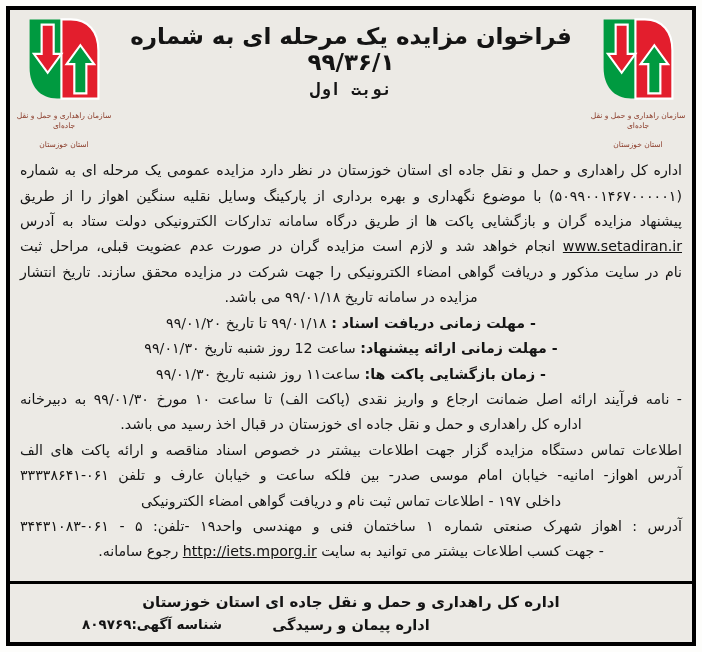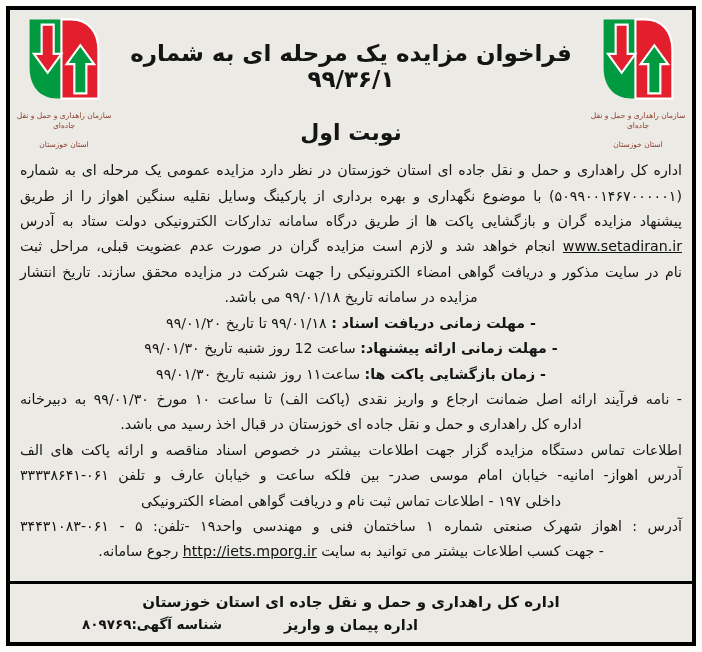--- a/index.html
+++ b/index.html
@@ -6,22 +6,22 @@
   .page{width:702px;height:652px;box-sizing:border-box;padding:6px;background:#fdfdfb;
         font-family:"DejaVu Sans",sans-serif;color:#141414;}
   .frame{width:100%;height:100%;box-sizing:border-box;border:4px solid #000;
          background:#eceae5;display:flex;flex-direction:column;overflow:hidden;}
 
   
   .header{display:flex;align-items:flex-start;padding:6px 6px 0 6px;}
   .logo-block{width:96px;flex:0 0 96px;display:flex;flex-direction:column;align-items:center;}
   .logo-caption{color:#8a3a28;font-size:7.5px;line-height:1.3;text-align:center;direction:rtl;margin-top:9px;}
   .titles{flex:1;text-align:center;direction:rtl;padding:0 2px;}
-  .title1{font-weight:bold;font-size:23px;margin-top:24px;letter-spacing:-0.5px;}
-  .title2{font-weight:bold;font-size:22px;margin-top:28px;}
+  .title1{font-weight:bold;font-size:23px;margin-top:7px;letter-spacing:-0.5px;}
+  .title2{font-weight:bold;font-size:17px;margin-top:4px;font-family:Liberation Mono, monospace;}
 
   
   .bodytext{direction:rtl;padding:9px 10px 0 10px;font-size:14.2px;}
   .line{line-height:25.4px;}
   .j{text-align:justify;text-align-last:justify;text-justify:inter-word;}
   .r{text-align:center;}
   .b{font-weight:bold;}
   .link{text-decoration:underline;color:#111;cursor:pointer;}
 
   
@@ -82,19 +82,19 @@
       <div class="line j">اطلاعات تماس دستگاه مزایده گزار جهت اطلاعات بیشتر در خصوص اسناد مناقصه و ارائه پاکت های الف</div>
       <div class="line j">آدرس اهواز- امانیه- خیابان امام موسی صدر- بین فلکه ساعت و خیابان عارف و تلفن ۰۶۱-۳۳۳۳۸۶۴۱</div>
       <div class="line r">داخلی ۱۹۷ - اطلاعات تماس ثبت نام و دریافت گواهی امضاء الکترونیکی</div>
       <div class="line j">آدرس : اهواز شهرک صنعتی شماره ۱ ساختمان فنی و مهندسی واحد۱۹ -تلفن: ۵ - ۰۶۱-۳۴۴۳۱۰۸۳</div>
       <div class="line r"><span>- جهت کسب اطلاعات بیشتر می توانید به سایت </span><span class="link">http://iets.mporg.ir</span><span> رجوع سامانه.</span></div>
     </div>
 
     <div class="footer">
       <div class="org">
         <div>اداره کل راهداری و حمل و نقل جاده ای استان خوزستان</div>
-        <div class="org2">اداره پیمان و واریز</div>
+        <div class="org2">اداره پیمان و رسیدگی</div>
       </div>
       <div class="adid"><span>شناسه آگهی:</span><span>۸۰۹۷۶۹</span></div>
     </div>
 
   </div>
 </div>
 
 </body></html>

